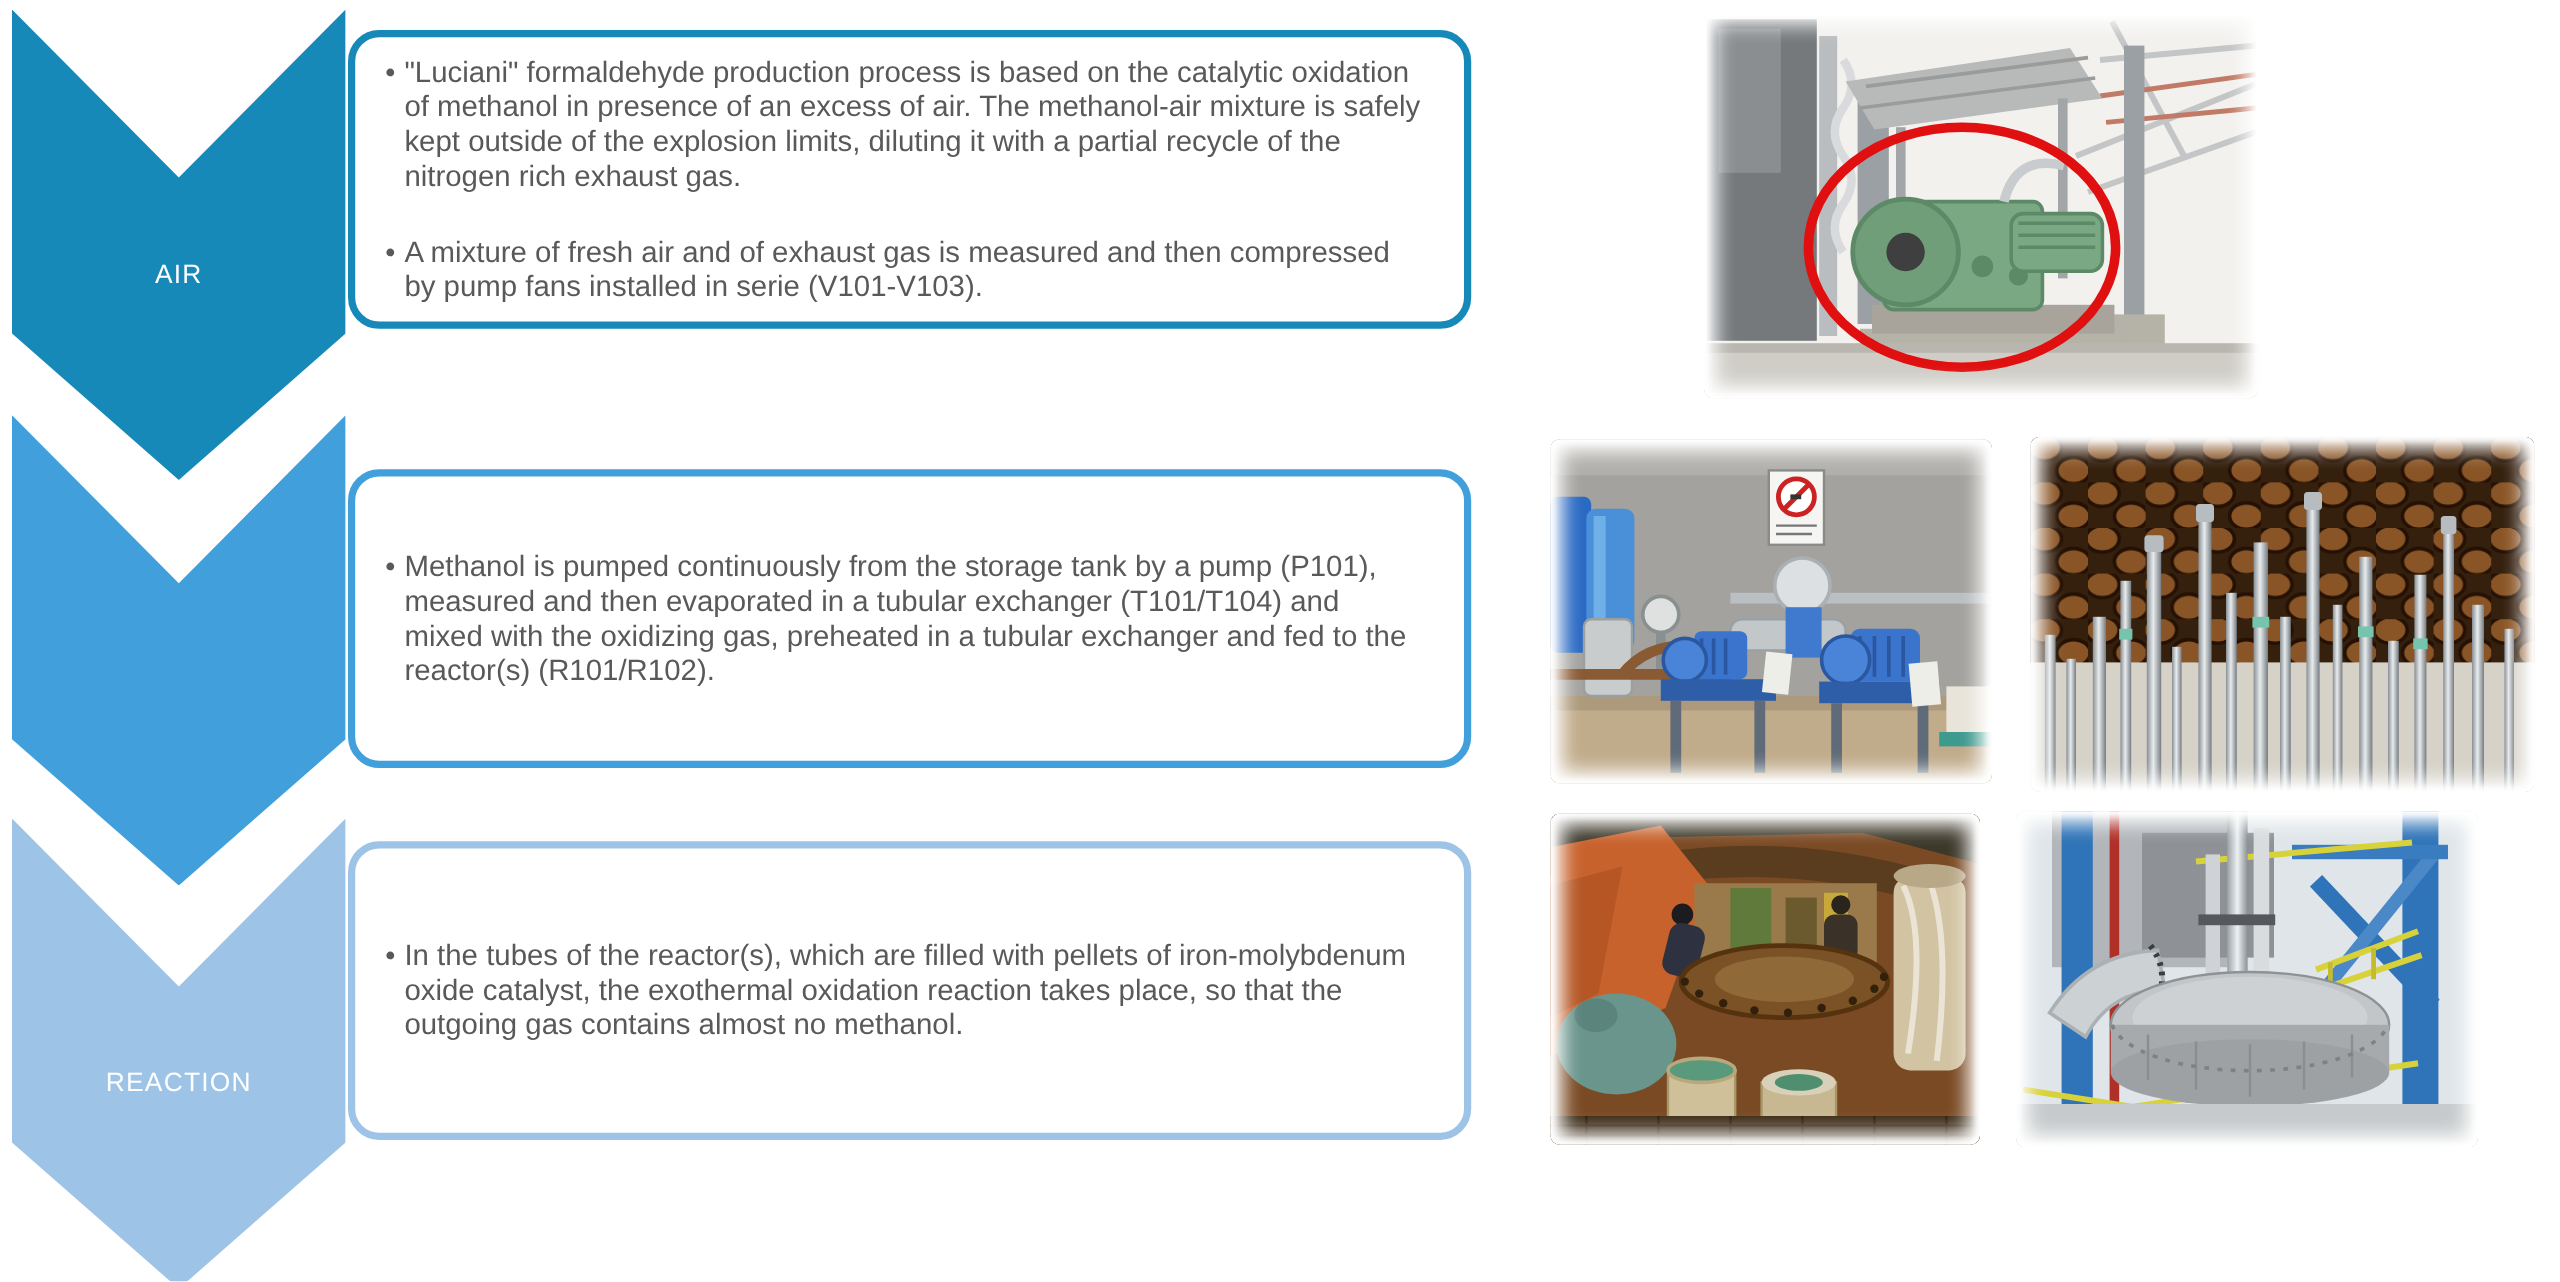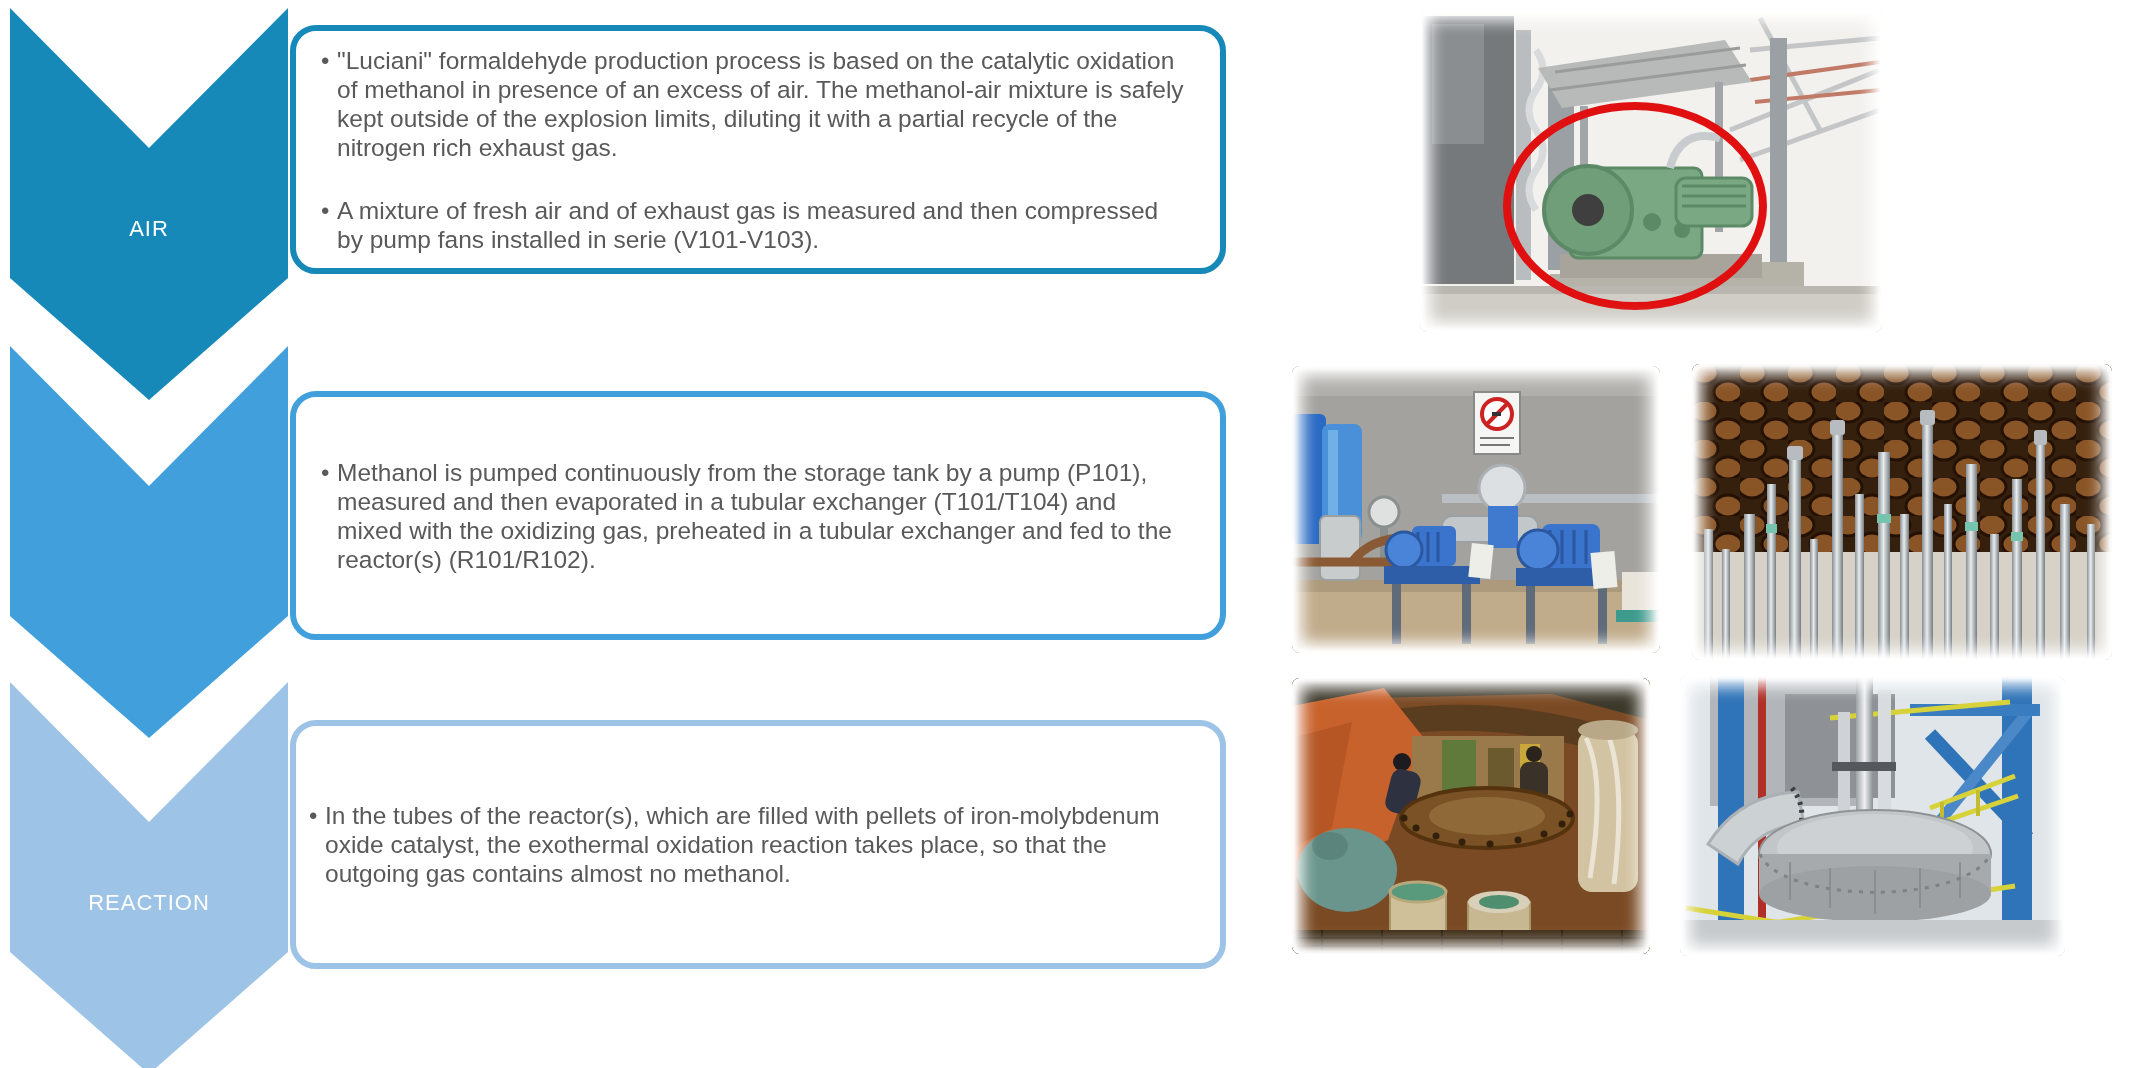--- a/index.html
+++ b/index.html
@@ -76,21 +76,21 @@
       <li>A mixture of fresh air and of exhaust gas is measured and then compressed by pump fans installed in serie (V101-V103).</li>
     </ul>
   </div>
 
   <div class="stage-box" style="top: 363px; border-color: rgb(65, 160, 219); margin-top: 28px;">
     <ul class="bullets">
       <li>Methanol is pumped continuously from the storage tank by a pump (P101), measured and then evaporated in a tubular exchanger (T101/T104) and mixed with the oxidizing gas, preheated in a tubular exchanger and fed to the reactor(s) (R101/R102).</li>
     </ul>
   </div>
 
-  <div class="stage-box" style="top: 720px; border-color: rgb(157, 195, 230); padding-left: 12px;">
+  <div class="stage-box" style="top: 701px; border-color: rgb(157, 195, 230);">
     <ul class="bullets">
       <li>In the tubes of the reactor(s), which are filled with pellets of iron-molybdenum oxide catalyst, the exothermal oxidation reaction takes place, so that the outgoing gas contains almost no methanol.</li>
     </ul>
   </div>
 
   <div class="photo" style="left:1420px;top:10px;width:462px;height:322px">
     <svg viewBox="0 0 462 322">
       <rect width="462" height="322" fill="#f2f1ee"></rect>
 
       <g stroke="#c3c5c7" stroke-width="5" fill="none">

